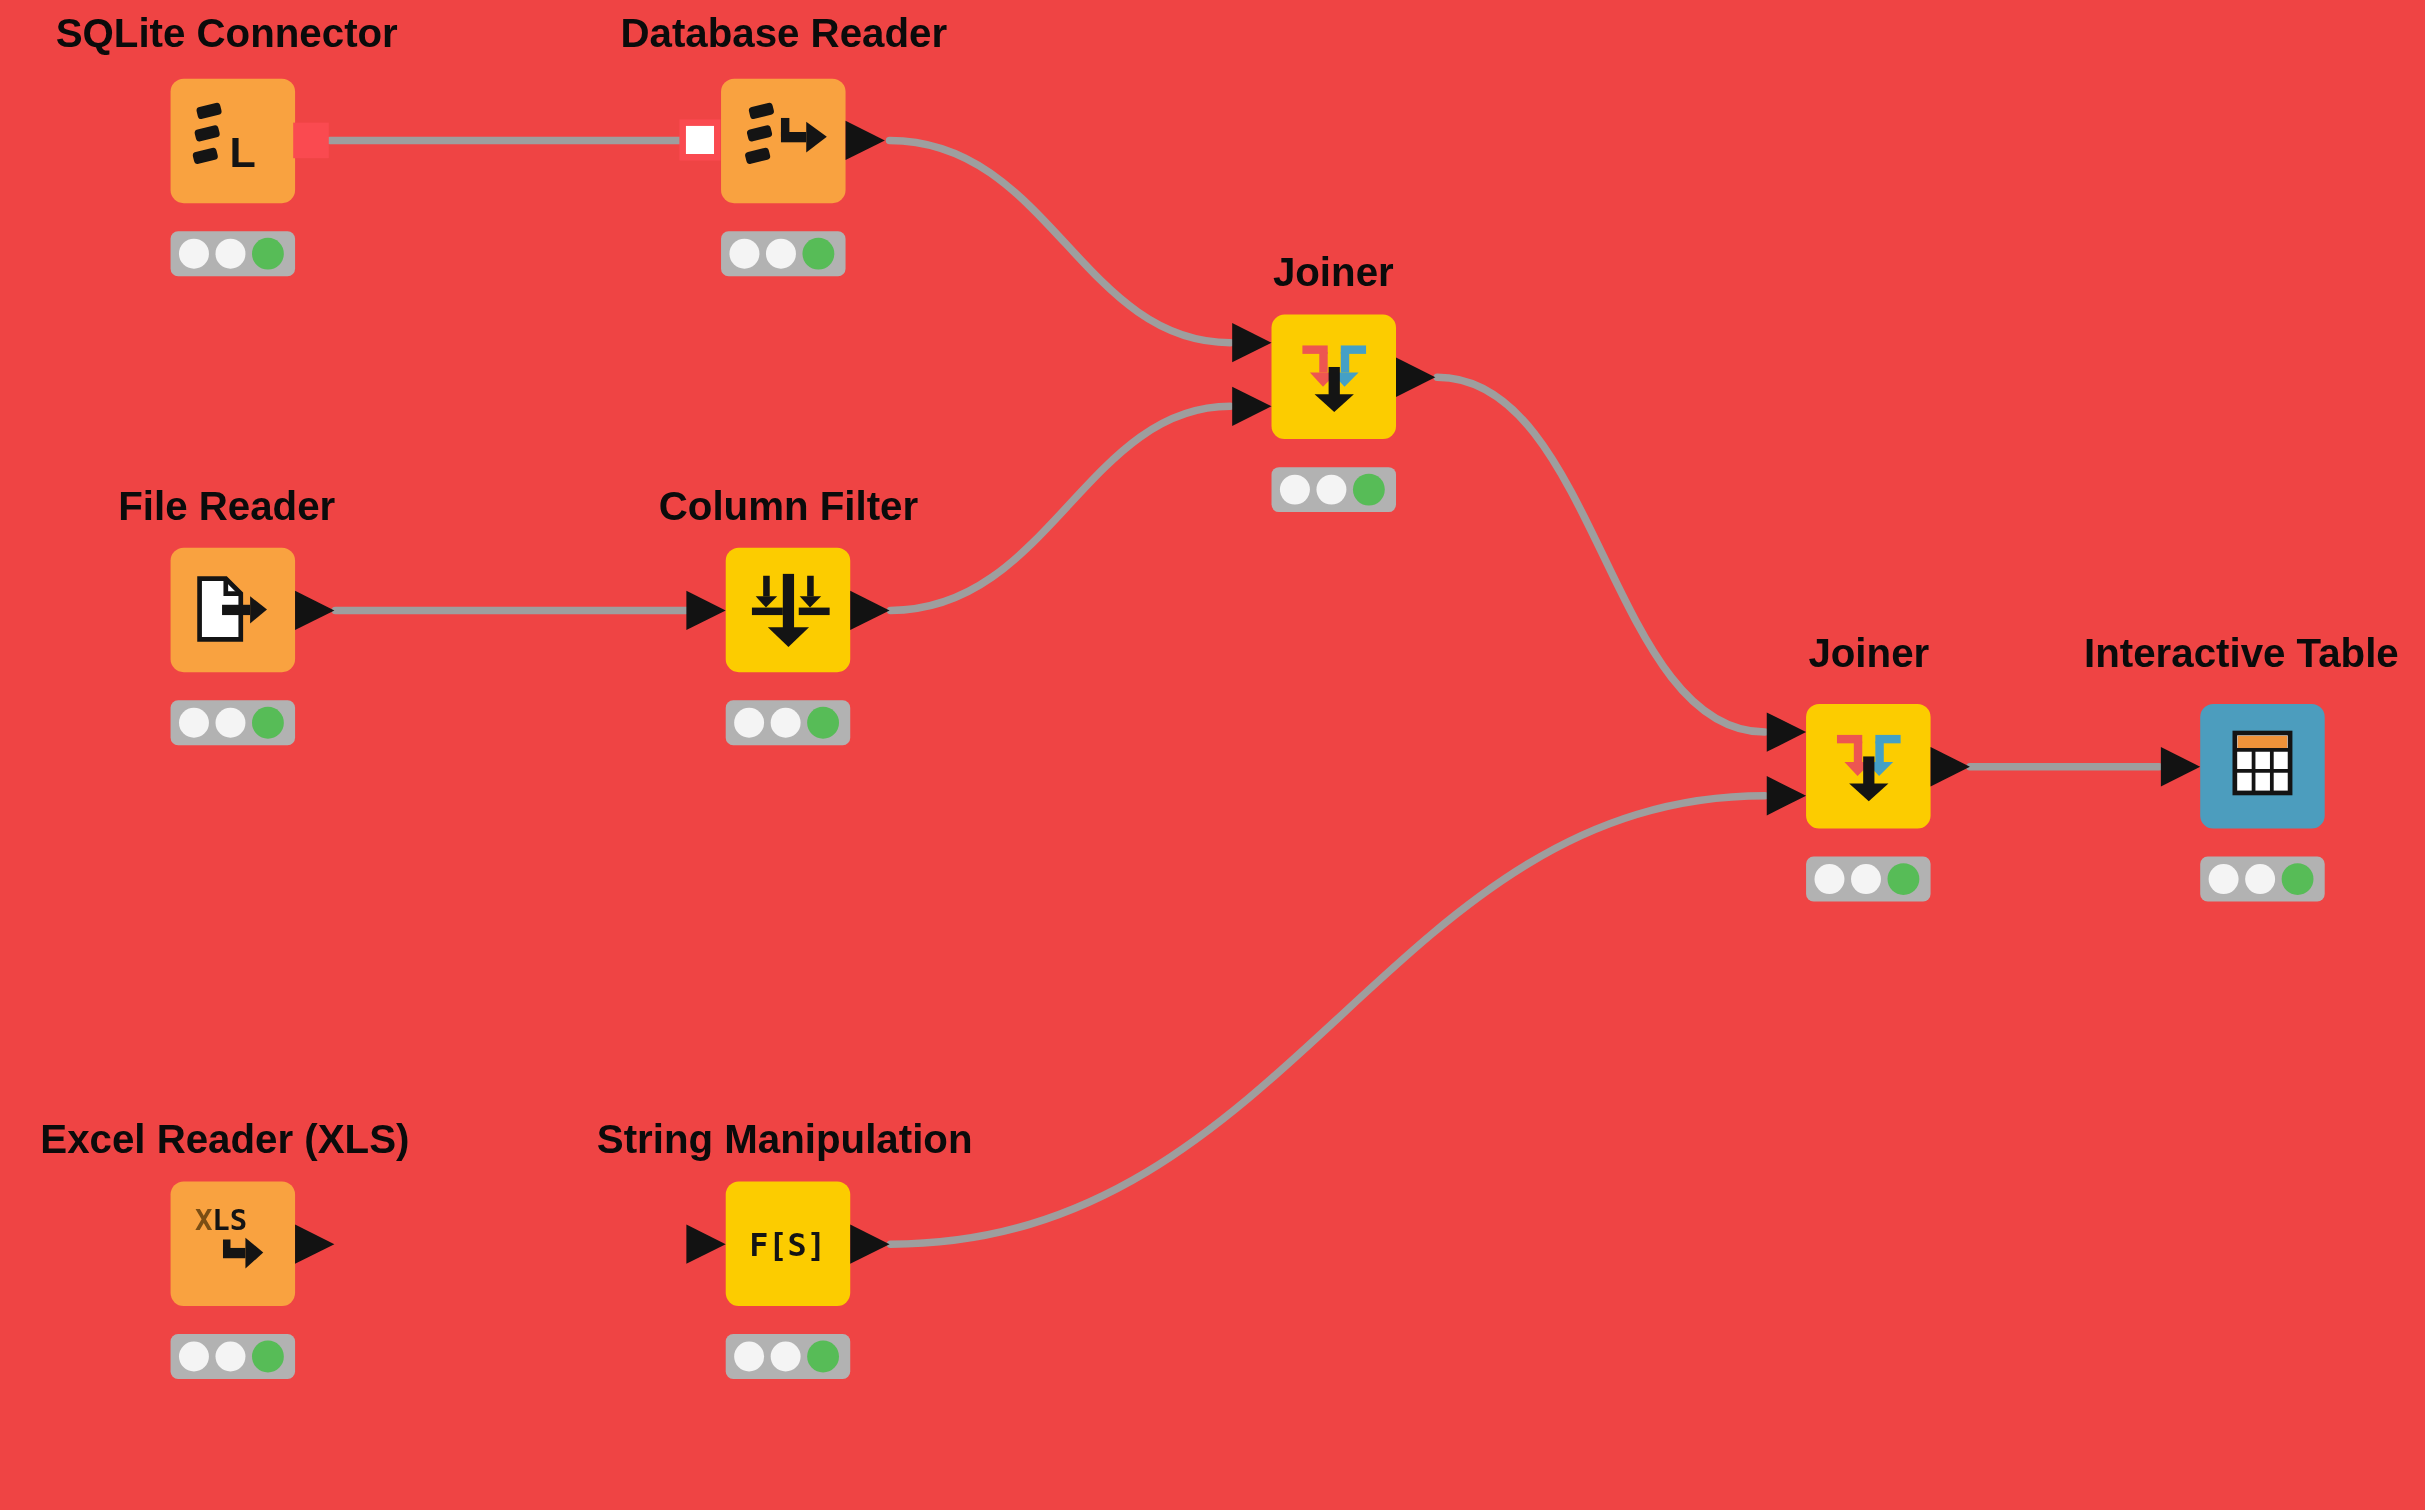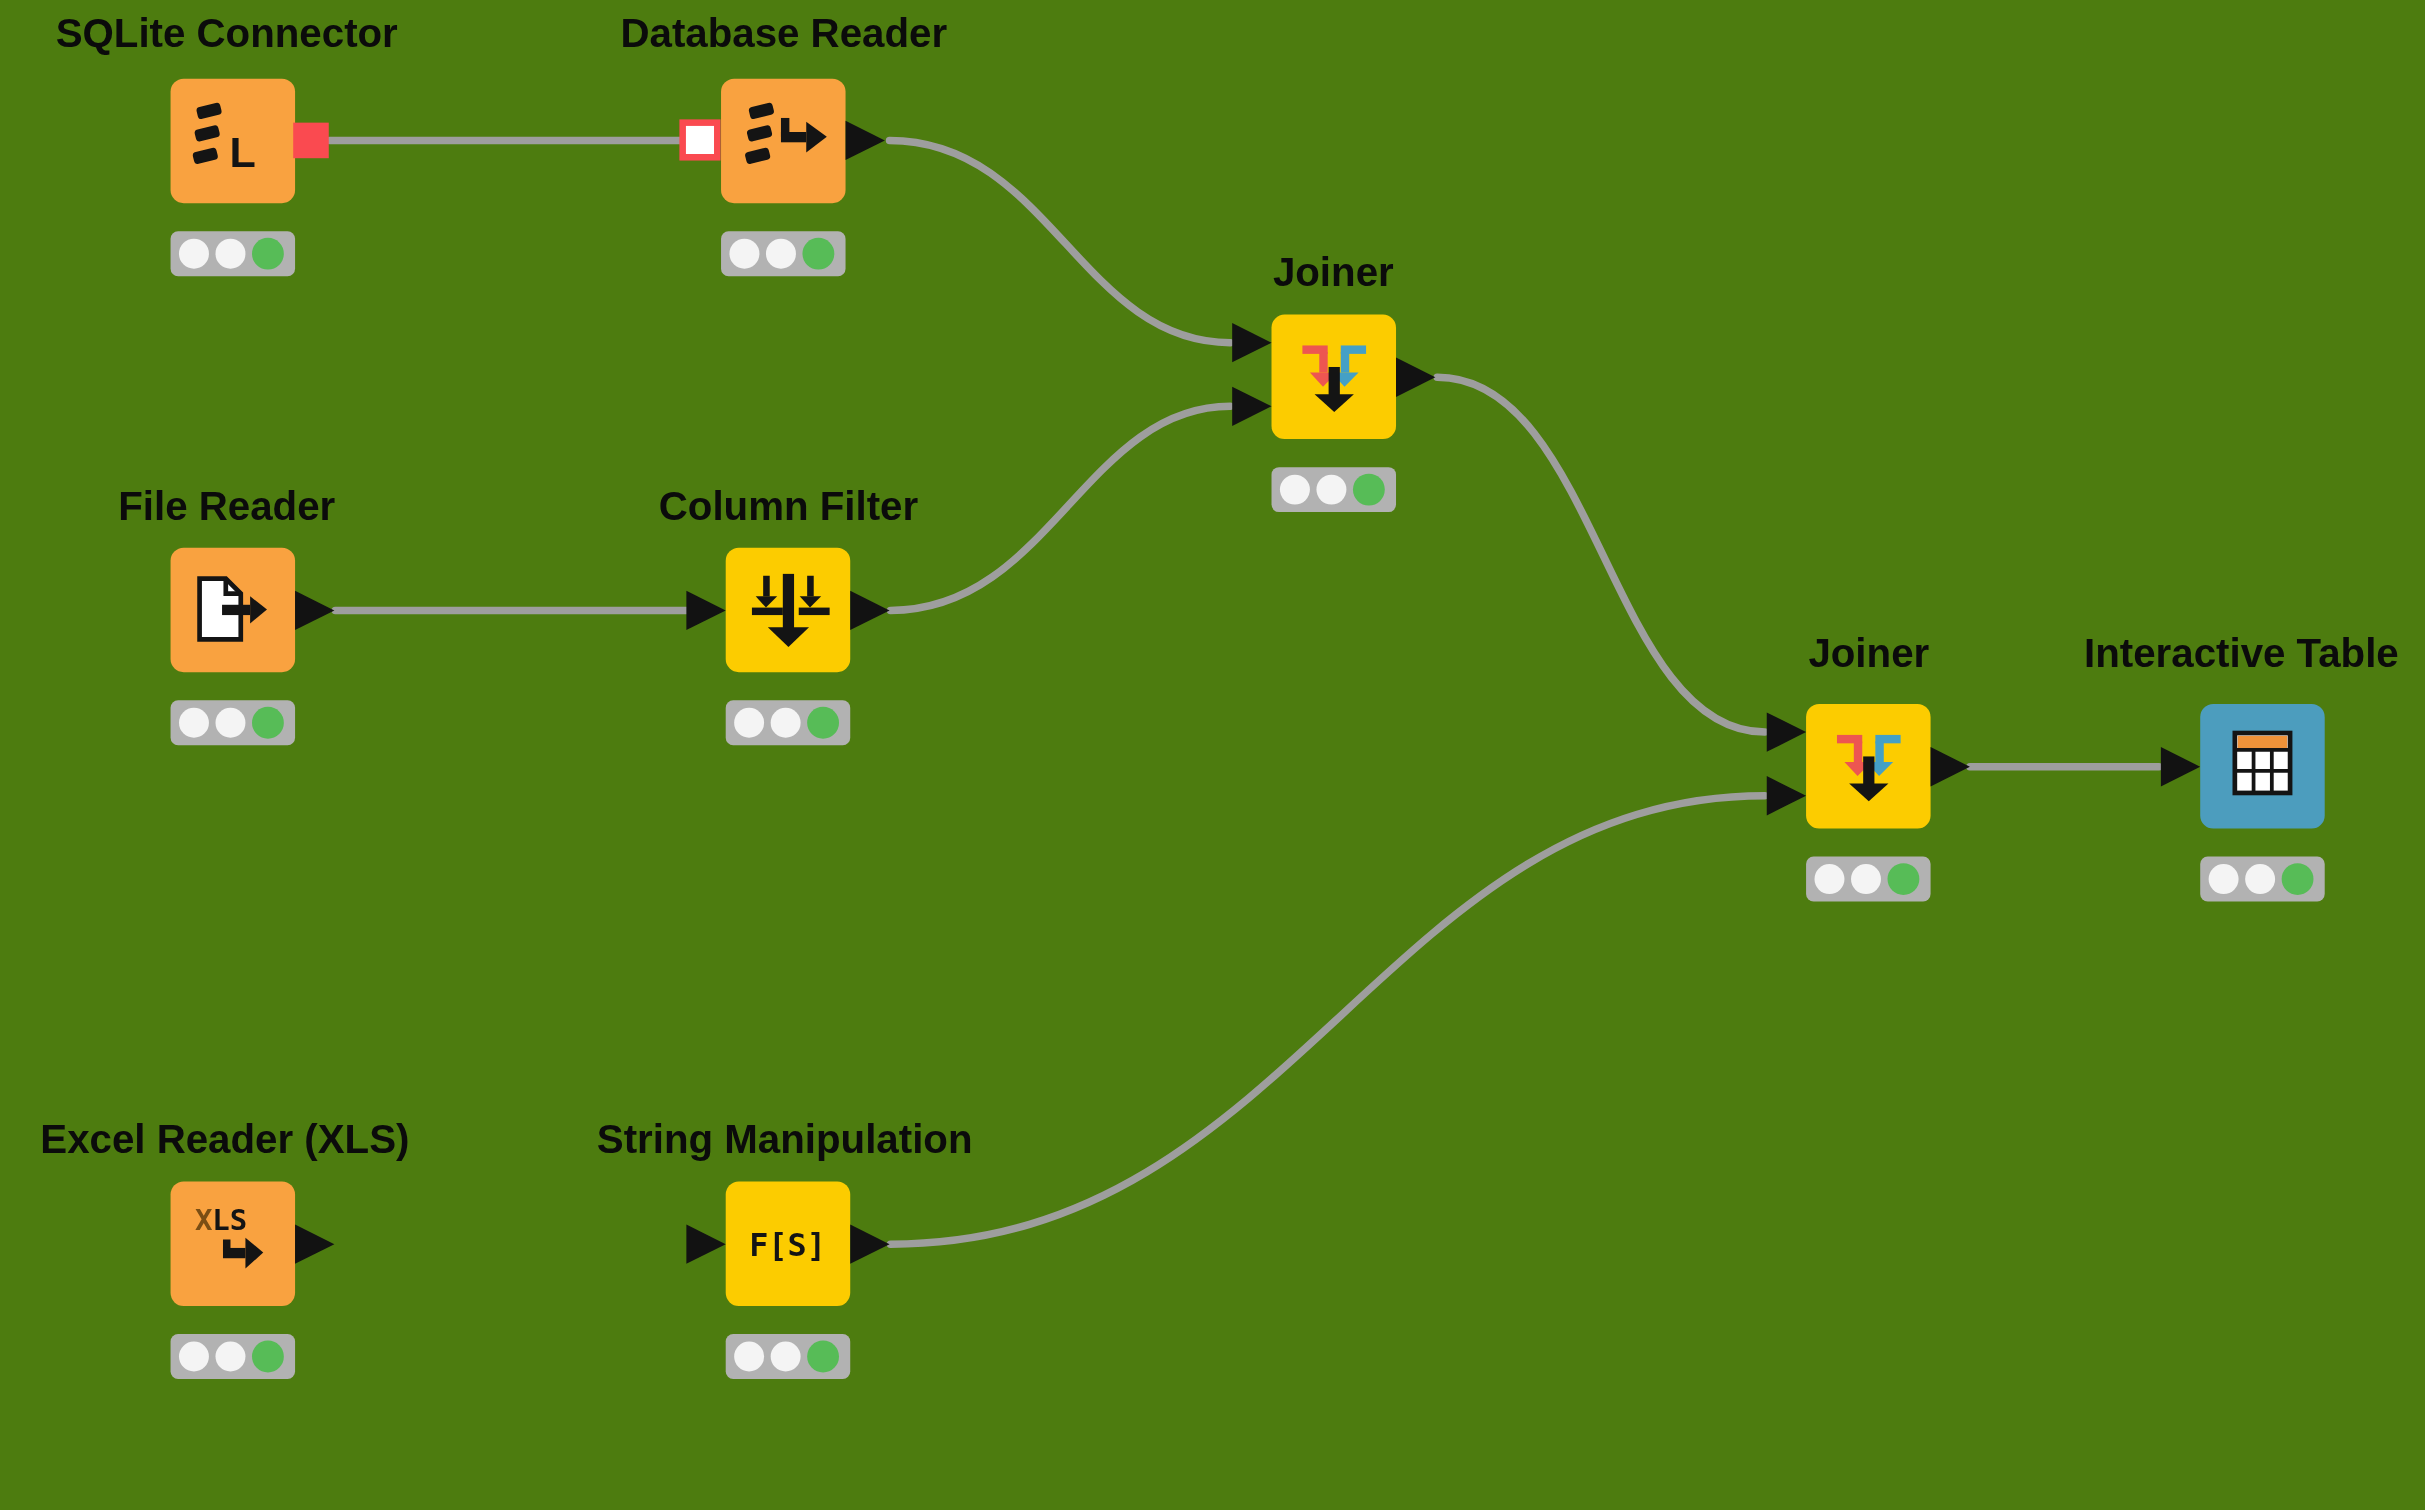--- a/index.html
+++ b/index.html
@@ -1,16 +1,16 @@
 <!DOCTYPE html>
 <html style="font-size:15px"><head>
 <meta charset="utf-8">
 <style>
   html, body { margin: 0; padding: 0; background: #ffffff; }
-  .canvas-wrap { width: 2426px; height: 1511px; background: #4d7c0f; }
+  .canvas-wrap { width: 2426px; height: 1511px; background: #ef4444; }
   svg { display: block; }
   .node-label {
     font-family: "Liberation Sans", sans-serif;
     font-weight: 700;
     font-size: 43px;
     fill: #0b0b0b;
   }
   .wire {
     stroke: #9e9e9e;
     stroke-width: 8;

